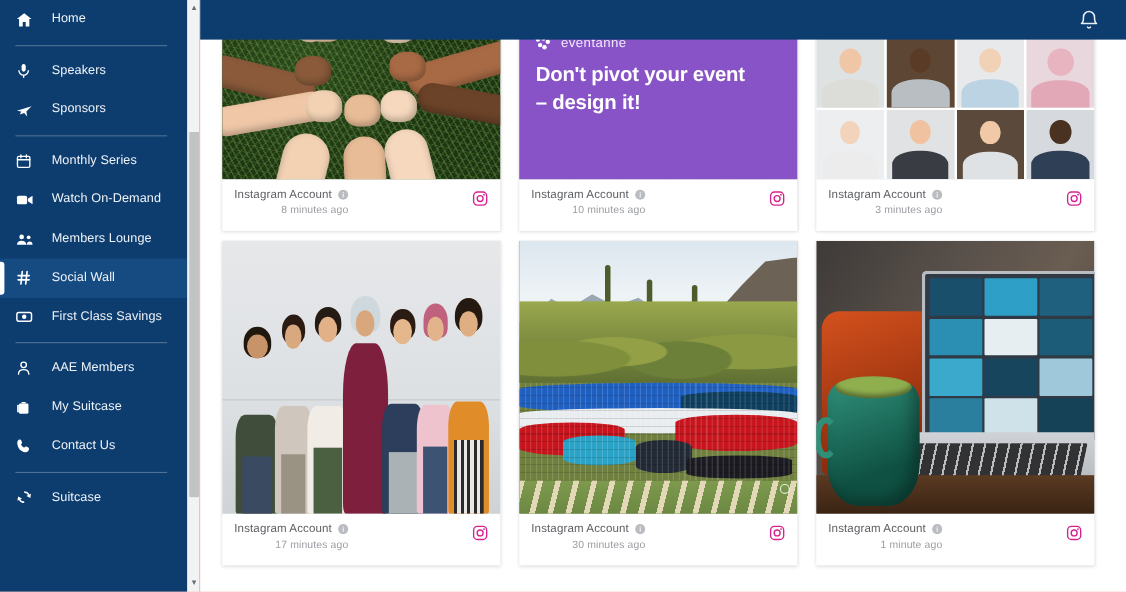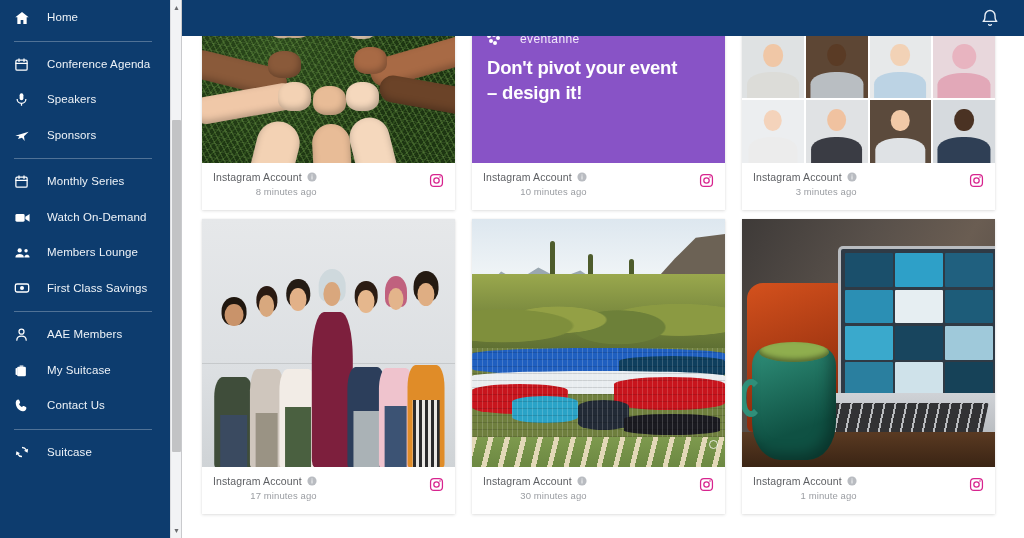--- a/index.html
+++ b/index.html
@@ -157,21 +157,21 @@
       repeating-linear-gradient(0deg, rgba(0,0,0,.13) 0 1px, transparent 1px 26px),
       repeating-linear-gradient(90deg, rgba(0,0,0,.10) 0 1px, transparent 1px 44px),
       radial-gradient(circle at 68% 30%, rgba(255,255,255,.20), transparent 55%);
   }
   .purple-blob {
     position: absolute; left: -22%; top: 21%;
     width: 150%; height: 120%;
     background: #8853c6;
     border-radius: 52% 52% 0 0 / 38% 38% 0 0;
   }
-  .ev-logo { position: absolute; left: 15px; top: 62px; display: flex; align-items: center; gap: 20px; }
+  .ev-logo { position: absolute; left: 15px; top: 62px; display: flex; align-items: center; gap: 10px; }
   .ev-mark { width: 13px; height: 13px; position: relative; }
   .ev-mark i {
     position: absolute; width: 4.4px; height: 4.4px; border-radius: 50%;
     background: #ffffff;
   }
   .ev-name { color: #f1e9fb; font-size: 12px; letter-spacing: .4px; }
   .ev-head {
     position: absolute; left: 15px; top: 86px; right: 12px;
     color: #ffffff; font-weight: bold; font-size: 18.5px; line-height: 1.33;
     letter-spacing: -.2px;
@@ -265,29 +265,20 @@
     <div class="nav-item">
       <span class="nav-ico">
         <svg width="16" height="16" viewBox="0 0 24 24" fill="currentColor">
             <path d="M12 3 2 11h3v10h5v-6h4v6h5V11h3L12 3z"></path>
           </svg>
       </span>
       <span class="nav-label">Home</span>
     </div>
     <div class="nav-div"></div>
 
-    <div class="nav-item">
-      <span class="nav-ico">
-        <svg width="15" height="15" viewBox="0 0 24 24" fill="none" stroke="currentColor" stroke-width="2">
-            <rect x="3" y="5" width="18" height="16" rx="2"></rect>
-            <path d="M3 10h18M8 3v4M16 3v4" stroke-linecap="round"></path>
-          </svg>
-      </span>
-      <span class="nav-label">Conference Agenda</span>
-    </div>
 
     <div class="nav-item">
       <span class="nav-ico">
         <svg width="15" height="15" viewBox="0 0 24 24" fill="currentColor">
             <rect x="9" y="2" width="6" height="11" rx="3"></rect>
             <path d="M5 11a7 7 0 0 0 14 0" fill="none" stroke="currentColor" stroke-width="2"></path>
             <rect x="11" y="18" width="2" height="4"></rect>
           </svg>
       </span>
       <span class="nav-label">Speakers</span>
@@ -328,20 +319,28 @@
       <span class="nav-ico">
         <svg width="17" height="17" viewBox="0 0 24 24" fill="currentColor">
             <circle cx="8" cy="9" r="3"></circle>
             <circle cx="17" cy="9.5" r="2.4"></circle>
             <path d="M2 19c0-3.3 2.7-5 6-5s6 1.7 6 5H2zM14.5 19c.2-2.6 1.6-4 4-4 2 0 3.5 1.3 3.5 4h-7.5z"></path>
           </svg>
       </span>
       <span class="nav-label">Members Lounge</span>
     </div>
 
+    <div class="nav-item active">
+      <span class="nav-ico">
+        <svg width="15" height="15" viewBox="0 0 24 24" fill="none" stroke="currentColor" stroke-width="2.4" stroke-linecap="round">
+            <path d="M4 9h16M4 15h16M10 3L8 21M17 3l-2 18"></path>
+          </svg>
+      </span>
+      <span class="nav-label">Social Wall</span>
+    </div>
 
     <div class="nav-item">
       <span class="nav-ico">
         <svg width="16" height="16" viewBox="0 0 24 24" fill="none" stroke="currentColor" stroke-width="2">
             <rect x="2" y="6" width="20" height="12" rx="2.5"></rect>
             <circle cx="12" cy="12" r="3" fill="currentColor" stroke="none"></circle>
           </svg>
       </span>
       <span class="nav-label">First Class Savings</span>
     </div>

